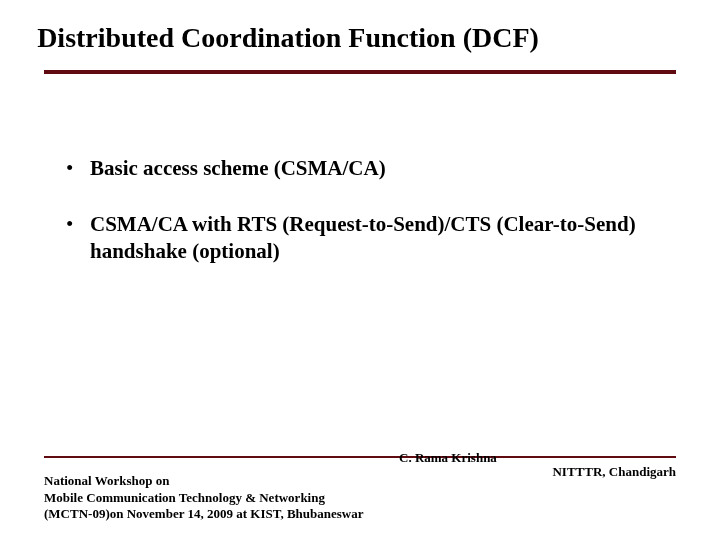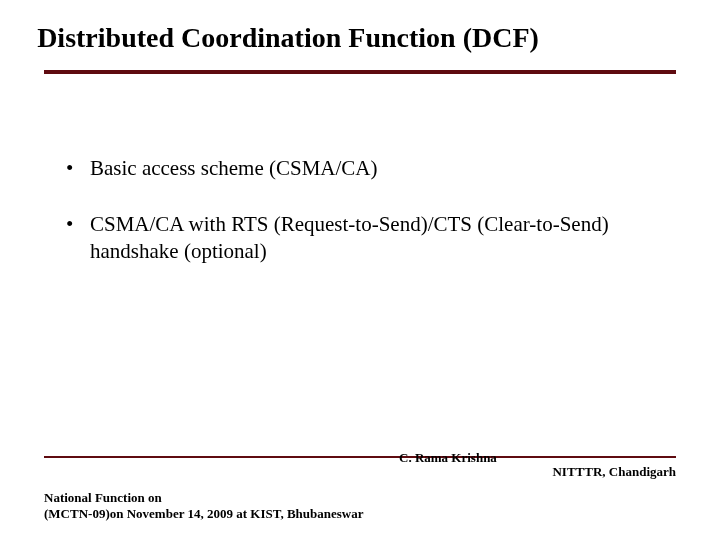--- a/index.html
+++ b/index.html
@@ -51,20 +51,21 @@
     margin-bottom: 30px;
   }
   .bullet .dot {
     width: 24px;
     flex: 0 0 24px;
     text-align: left;
     padding-left: 6px;
   }
   .bullet .txt {
     flex: 1;
+    font-weight: bold;
   }
   .footer-rule {
     position: absolute;
     bottom: 82px;
     left: 44px;
     width: 632px;
     height: 2px;
     background: #5f0b10;
   }
   .footer {
@@ -115,20 +116,21 @@
     <div class="bullet">
       <div class="dot">•</div>
       <div class="txt">CSMA/CA with RTS (Request-to-Send)/CTS (Clear-to-Send) handshake (optional)</div>
     </div>
   </div>
 
   <div class="footer-rule"></div>
 
   <div class="footer">
     <div class="footer-left">
-      <div>National Function on</div>
+      <div>National Workshop on</div>
+      <div>Mobile Communication Technology &amp; Networking</div>
       <div>(MCTN-09)on  November 14, 2009 at KIST, Bhubaneswar</div>
     </div>
     <div class="footer-center">C. Rama Krishna</div>
     <div class="footer-right">NITTTR, Chandigarh</div>
   </div>
 
 </div>
 
 </body></html>

